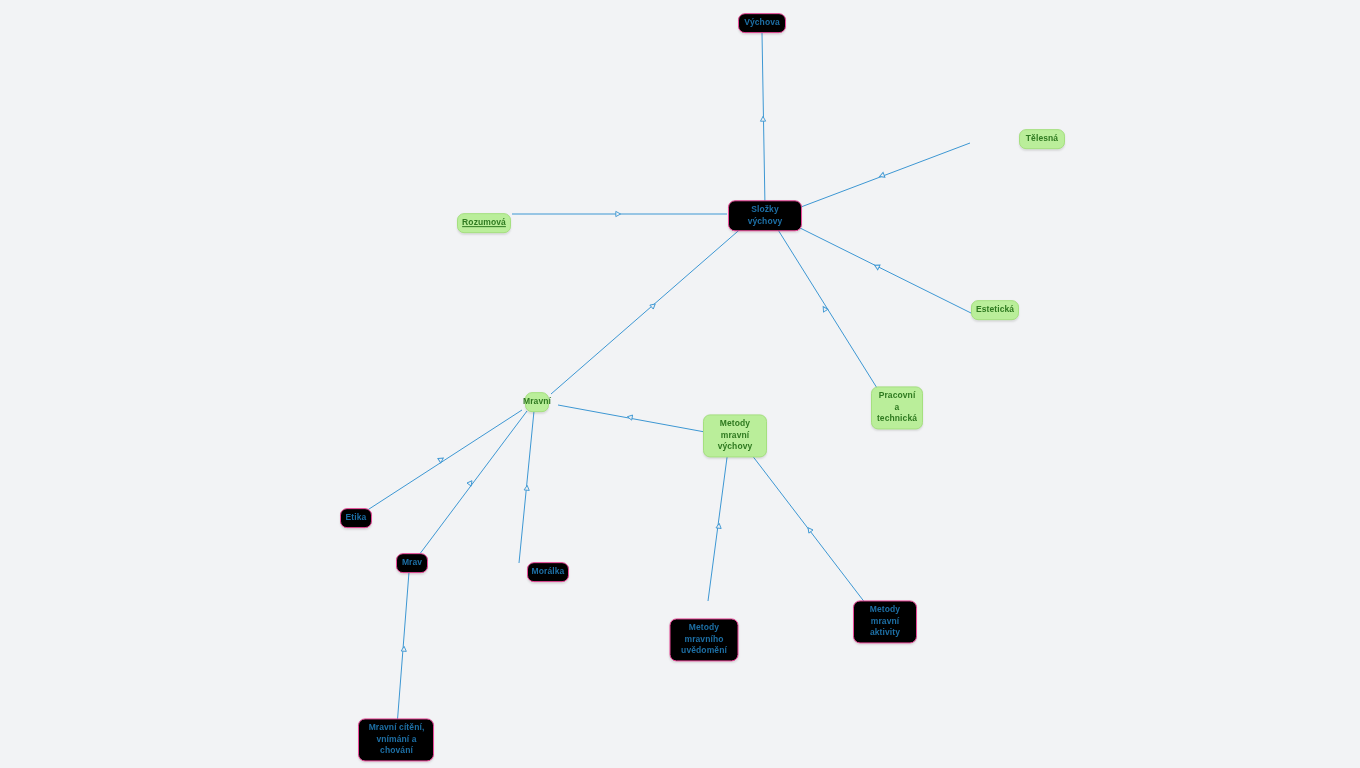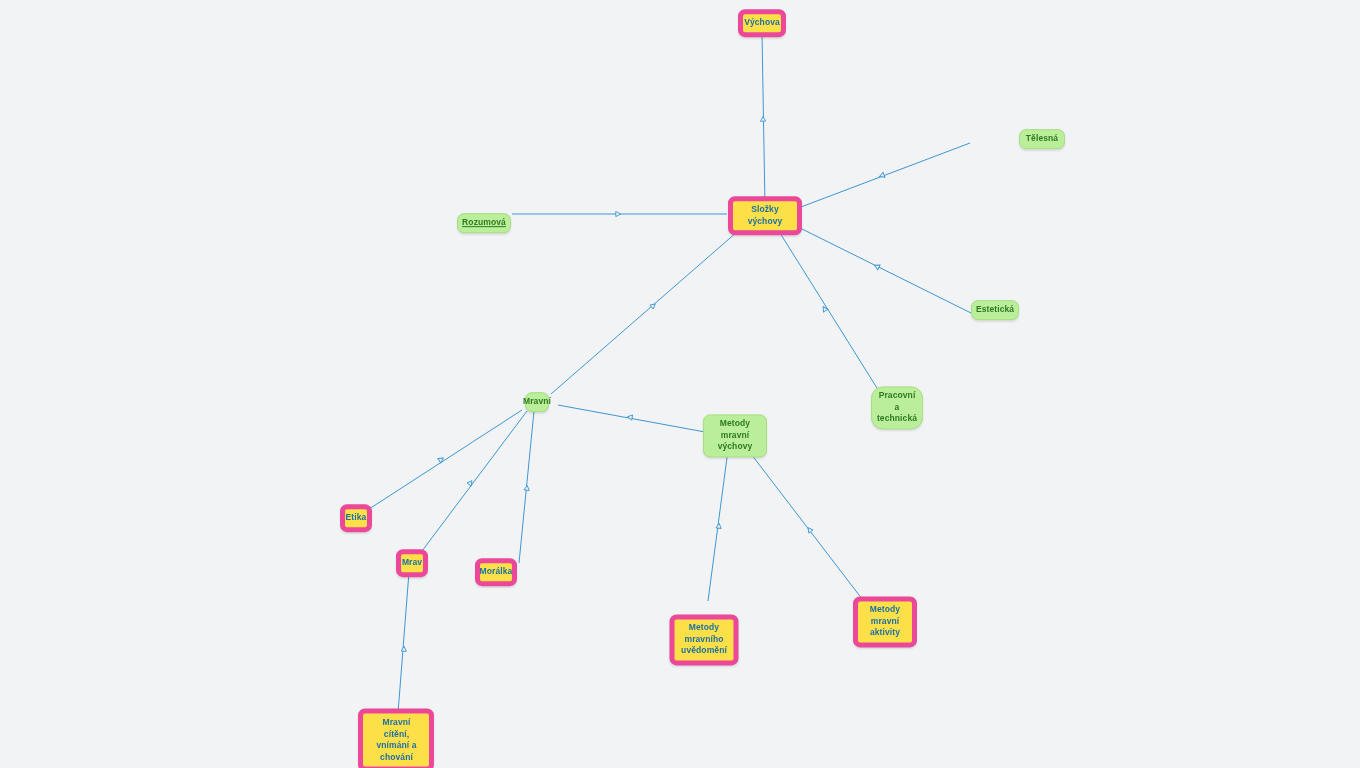--- a/index.html
+++ b/index.html
@@ -40,22 +40,22 @@
     font-weight: bold;
     line-height: 1.38;
     letter-spacing: 0.1px;
     padding: 3px 7px;
     white-space: pre-line;
     transform: translate(-50%, -50%);
     box-shadow: 0 1px 2px rgba(0,0,0,0.10);
   }
 
   .node.blue {
-    background: #fde047;
-    border: 5px solid #ec4899;
+    background: #000000;
+    border: 1px solid #ec4899;
     color: #1d6fa5;
   }
 
   .node.green {
     background: #baee9a;
     border: 1px solid #a5e07f;
     color: #2f7a20;
   }
 </style>
 </head>
@@ -95,28 +95,28 @@
         <path d="M -3.2 -2.6 L 1.6 0 L -3.2 2.6 Z" transform="translate(809,529) rotate(-127.445715239089)" fill="#eef0f3" stroke="#3d97d3" stroke-width="0.9"></path>
       </g>
   </svg>
 
   <div id="node-layer">
       <div class="node blue" style="left: 762px; top: 23px; width: 48px; min-height: 17px;">Výchova</div>
       <div class="node blue" style="left: 765px; top: 216px; width: 74px; min-height: 17px;">Složky výchovy</div>
       <div class="node green" style="left: 484px; top: 223px; width: 54px; min-height: 17px; text-decoration: underline;">Rozumová</div>
       <div class="node green" style="left: 994px; top: 139px; width: 46px; min-height: 17px; margin-left: 48px;">Tělesná</div>
       <div class="node green" style="left: 995px; top: 310px; width: 48px; min-height: 17px;">Estetická</div>
-      <div class="node green" style="left: 897px; top: 408px; width: 52px; min-height: 28px; border-radius: 12px;">Pracovní a
+      <div class="node green" style="left: 897px; top: 408px; width: 52px; min-height: 28px;">Pracovní a
 technická</div>
       <div class="node green" style="left: 537px; top: 402px; width: 24px; min-height: 17px;">Mravní</div>
       <div class="node green" style="left: 735px; top: 436px; width: 64px; min-height: 28px;">Metody mravní
 výchovy</div>
       <div class="node blue" style="left: 356px; top: 518px; width: 32px; min-height: 17px; text-align: right;">Etika</div>
       <div class="node blue" style="left: 412px; top: 563px; width: 32px; min-height: 17px;">Mrav</div>
-      <div class="node blue" style="left: 496px; top: 572px; width: 42px; min-height: 17px;">Morálka</div>
+      <div class="node blue" style="left: 548px; top: 572px; width: 42px; min-height: 17px;">Morálka</div>
       <div class="node blue" style="left: 396px; top: 740px; width: 76px; min-height: 30px; padding-left: 8px;">Mravní cítění,
 vnímání a chování</div>
       <div class="node blue" style="left: 704px; top: 616px; width: 69px; min-height: 30px; margin-top: 24px;">Metody mravního
 uvědomění</div>
       <div class="node blue" style="left: 885px; top: 622px; width: 64px; min-height: 30px;">Metody mravní
 aktivity</div>
     </div>
 
 </div>
 

